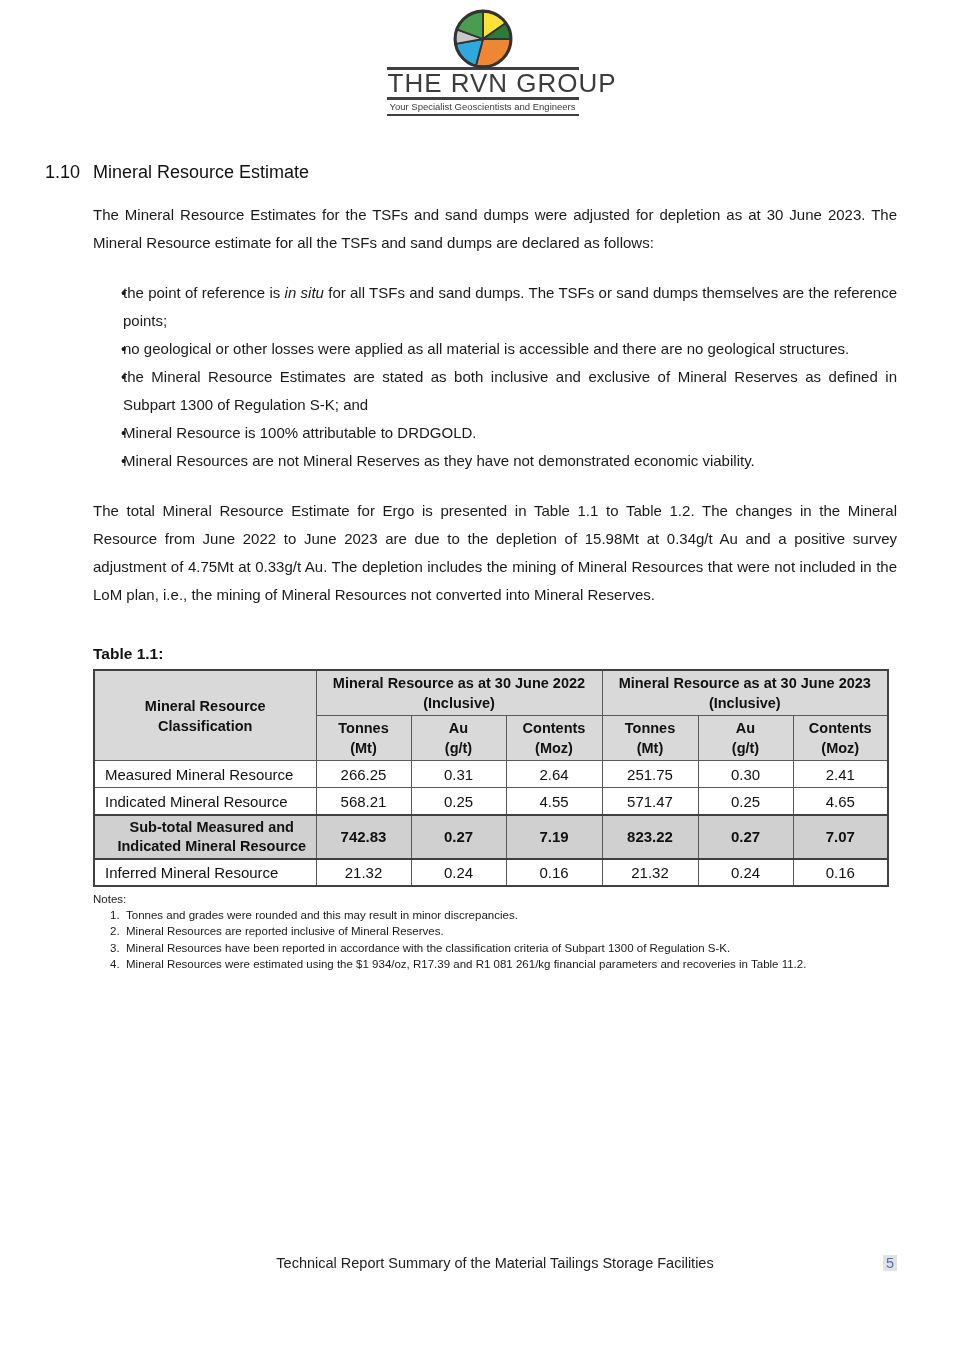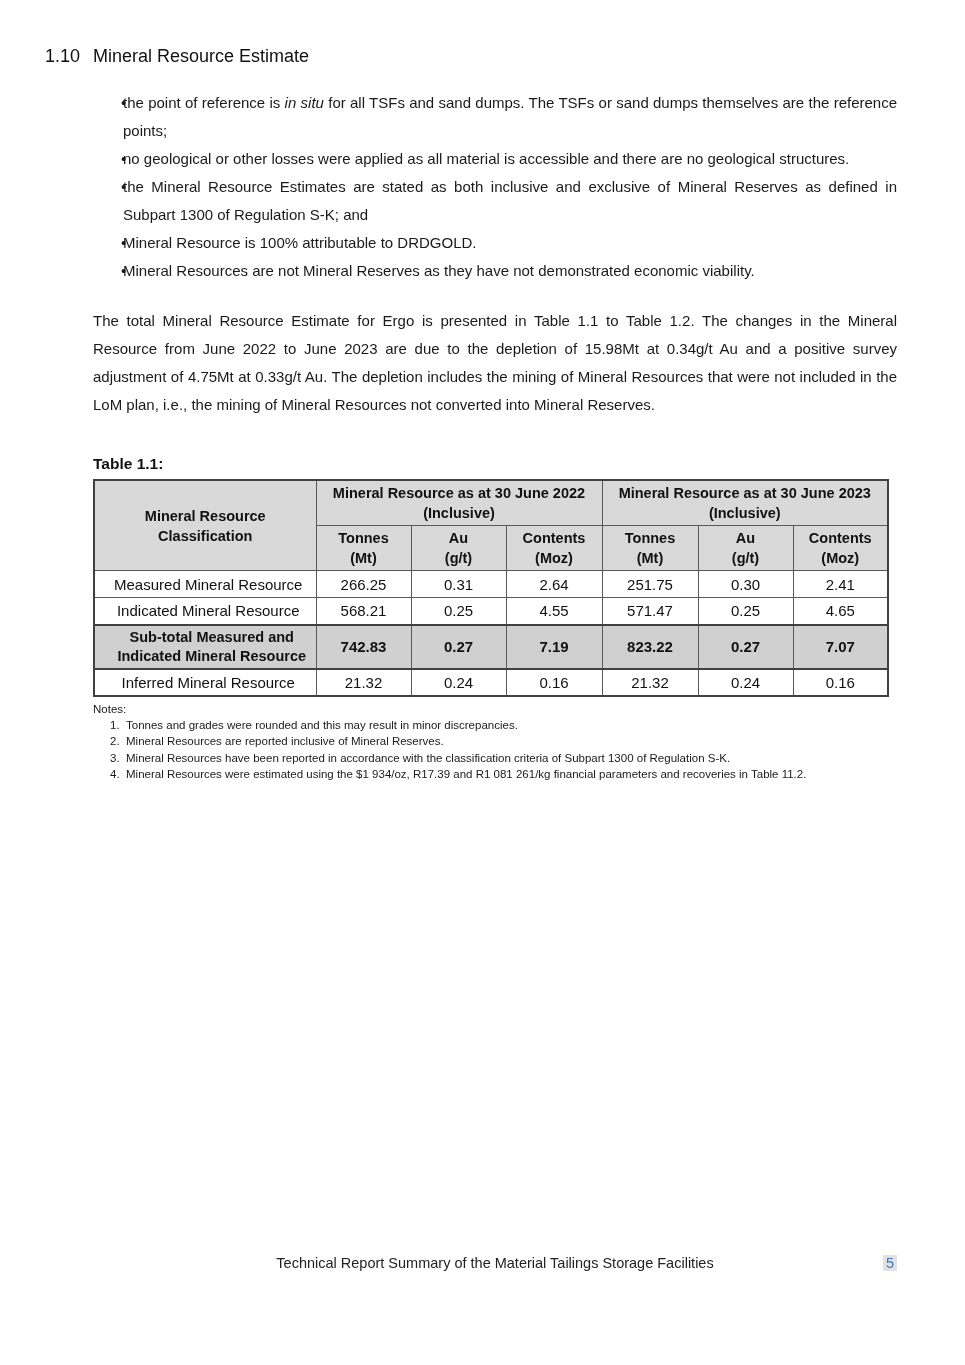--- a/index.html
+++ b/index.html
@@ -54,21 +54,21 @@
   table.mre {
     margin-top:6px; border-collapse:collapse; width:794px;
     border:2px solid #404040; table-layout:fixed;
   }
   table.mre th, table.mre td {
     border:1px solid #595959; font-size:14.5px; color:#111;
     text-align:center; vertical-align:middle; padding:2px 4px;
   }
   table.mre thead th { background:#d9d9d9; font-weight:bold; line-height:20px; }
   table.mre .cls-h { font-size:14.5px; }
-  table.mre td.lbl { text-align:center; padding-left:10px; font-size:15px; }
+  table.mre td.lbl { text-align:left; padding-left:10px; font-size:15px; }
   table.mre td.num { font-size:15px; }
   table.mre tbody td { height:27px; }
   table.mre tr.subtotal td {
     background:#d0d0d0; font-weight:bold;
     border-top:2px solid #404040; border-bottom:2px solid #404040;
     line-height:19px;
   }
   table.mre tr.subtotal td.lbl { text-align:center; padding-left:17px; font-size:14.5px; }
   
   .notes { margin-top:4px; }
@@ -85,28 +85,44 @@
   .page-num {
     position:absolute; right:0; top:0;
     color:#4472c4; background:#e2e2e2; padding:0 3px; font-size:14.5px;
   }
 </style>
 </head>
 <body>
 
 <div class="page">
 
+  <div class="logo">
+    <svg class="logo-circle" width="64" height="62" viewBox="0 0 100 100">
+      <g stroke="#333333" stroke-width="3" stroke-linejoin="round">
+        <path d="M50,50 L50,5  A45,45 0 0 1 86.9,24.2 Z" fill="#fde23a"></path>
+        <path d="M50,50 L86.9,24.2 A45,45 0 0 1 95,50 Z" fill="#2f7a39"></path>
+        <path d="M50,50 L95,50 A45,45 0 0 1 38.4,93.5 Z" fill="#ef8632"></path>
+        <path d="M50,50 L38.4,93.5 A45,45 0 0 1 5.7,57.8 Z" fill="#2fa8e0"></path>
+        <path d="M50,50 L5.7,57.8 A45,45 0 0 1 7.7,34.6 Z" fill="#c8c8c8"></path>
+        <path d="M50,50 L7.7,34.6 A45,45 0 0 1 50,5 Z" fill="#4a9c4e"></path>
+      </g>
+      <circle cx="50" cy="50" r="45" fill="none" stroke="#333333" stroke-width="5"></circle>
+    </svg>
+    <div class="logo-name">THE RVN GROUP</div>
+    <div class="logo-tagline">Your Specialist Geoscientists and Engineers</div>
+  </div>
 
   <div class="section-heading">
     <span class="num">1.10</span>
     <span>Mineral Resource Estimate</span>
   </div>
 
   <div class="content">
 
+    <p class="body">The Mineral Resource Estimates for the TSFs and sand dumps were adjusted for depletion as at 30 June 2023. The Mineral Resource estimate for all the TSFs and sand dumps are declared as follows:</p>
 
     <ul class="bullets">
       <li>
         <span class="b-marker">•</span>
         <span class="b-text"><span>the point of reference is </span><i>in situ</i><span> for all TSFs and sand dumps. The TSFs or sand dumps themselves are the reference points;</span></span>
       </li>
       <li>
         <span class="b-marker">•</span>
         <span class="b-text">no geological or other losses were applied as all material is accessible and there are no geological structures.</span>
       </li>

